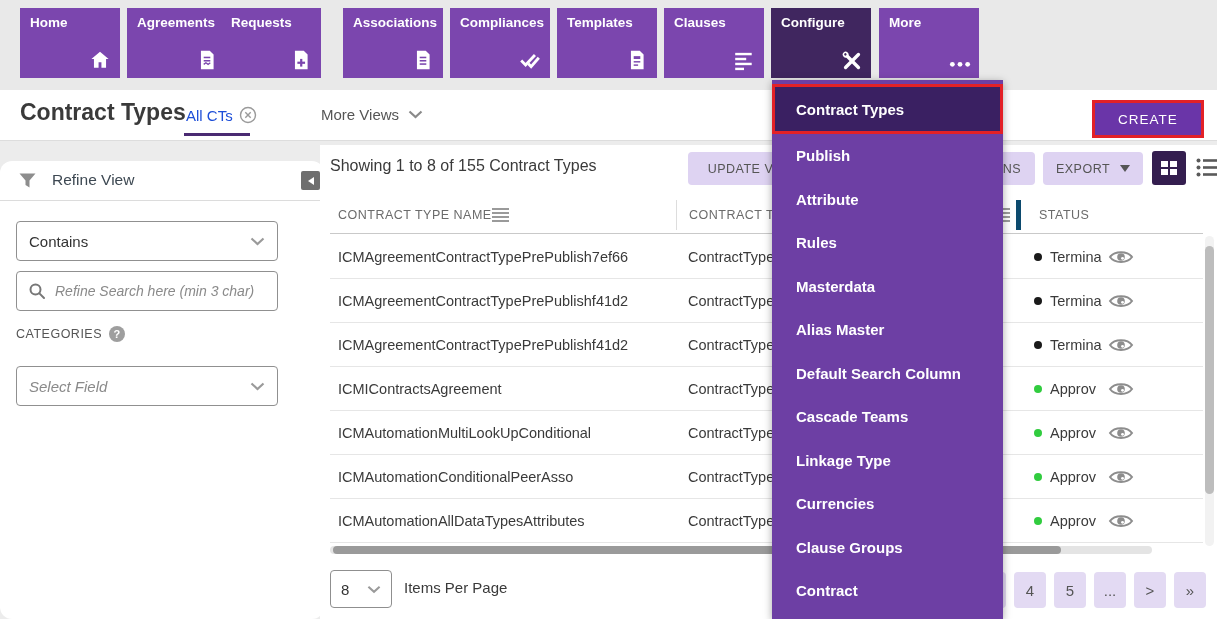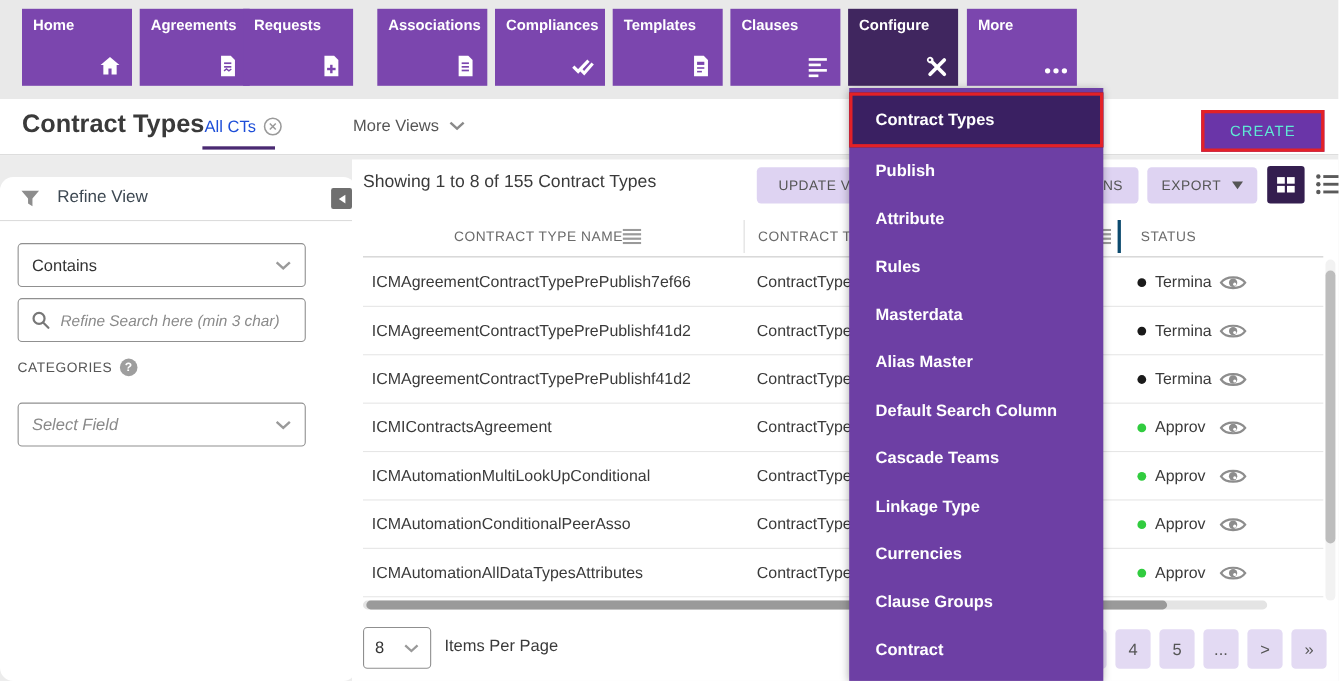--- a/index.html
+++ b/index.html
@@ -11,21 +11,21 @@
   .tile { position:absolute; top:8px; width:100px; height:70px; background:#7b46ae; color:#fff; cursor:pointer; }
   .tile.active { background:#40265f; }
   .tile-label { position:absolute; top:7px; left:10px; font-size:13.5px; font-weight:bold; white-space:nowrap; }
   .tile-icon { position:absolute; right:9px; bottom:7px; width:22px; height:22px; }
 
   
   .page-title { position:absolute; top:99px; left:20px; font-size:23px; font-weight:600; color:#3a3a3a; }
   .view-chip { position:absolute; top:106px; left:186px; display:flex; align-items:center; gap:6px; font-size:15px; color:#1d4ed8; cursor:pointer; }
   .chip-underline { position:absolute; top:133px; left:184px; width:66px; height:3px; background:#4a2a72; }
   .more-views { position:absolute; top:106px; left:281px; display:flex; align-items:center; gap:9px; font-size:15px; color:#555; cursor:pointer;margin-left:40px; }
-  .create-btn { position:absolute; top:100px; left:1092px; width:112px; height:38px; background:#6a35a8; border:3px solid #e32127; color:#5eead4; font-size:13.5px; letter-spacing:1px; display:flex; align-items:center; justify-content:center; cursor:pointer; }
+  .create-btn { position:absolute; top:100px; left:1092px; width:112px; height:38px; background:#6a35a8; border:3px solid #e32127; color:#ffffff; font-size:13.5px; letter-spacing:1px; display:flex; align-items:center; justify-content:center; cursor:pointer; }
   .head-divider { position:absolute; top:140px; left:0; width:1217px; height:1px; background:#ddd; }
   .content-bg { position:absolute; top:141px; left:0; right:0; bottom:0; background:#ececec; }
 
   
   .sidebar { position:absolute; top:161px; left:0; width:324px; bottom:0; background:#fff;border-radius:12px; }
   .sb-head { position:relative; height:40px; border-bottom:1px solid #dcdcdc; }
   .funnel { position:absolute; left:18px; top:11px; }
   .sb-title { position:absolute; left:52px; top:10px; font-size:15.5px; color:#3d4852; }
   .collapse-btn { position:absolute; right:4px; top:10px; width:19px; height:19px; background:#6f6f6f; border-radius:2px; display:flex; align-items:center; justify-content:center; cursor:pointer; }
   .collapse-tri { width:0; height:0; border-top:4px solid transparent; border-bottom:4px solid transparent; border-right:6px solid #fff; }
@@ -43,23 +43,23 @@
   .showing { position:absolute; left:10px; top:12px; font-size:16px; color:#3a3a3a; }
   .btn-light { position:absolute; top:7px; height:33px; background:#ded3f2; border-radius:4px; color:#555; font-size:12.5px; letter-spacing:.5px; display:flex; align-items:center; justify-content:center; cursor:pointer; }
   .btn-update { left:368px; width:130px; }
   .btn-columns { left:560px; width:155px; justify-content:flex-end; padding-right:14px; }
   .btn-export { left:723px; width:100px; gap:10px; }
   .caret-down { width:0; height:0; border-left:5.5px solid transparent; border-right:5.5px solid transparent; border-top:7px solid #555; }
   .grid-toggle { position:absolute; left:832px; top:6px; width:34px; height:34px; background:#341e4f; border-radius:3px; display:flex; align-items:center; justify-content:center; cursor:pointer; }
   .list-toggle { position:absolute; left:876px; top:12px; cursor:pointer; }
 
   .thead { position:absolute; top:51px; left:10px; right:14px; height:38px; border-bottom:1px solid #c9c9c9; display:flex; align-items:center; font-size:12.5px; letter-spacing:.5px; color:#6b6b6b; }
-  .th1 { width:346px; display:flex; align-items:center; justify-content:center; padding:0 18px 0 8px; height:100%; }
+  .th1 { width:346px; display:flex; align-items:center; justify-content:flex-start; padding:0 18px 0 8px; height:100%; }
   .th2 { width:340px; display:flex; align-items:center; justify-content:space-between; padding:0 6px 0 12px; height:30px; border-left:1px solid #ddd; }
-  .th3 { flex:1; padding-left:18px; height:30px; border-left:3px solid #0c4a6e; display:flex; align-items:center; }
+  .th3 { flex:1; padding-left:18px; height:30px; border-left:5px solid #0c4a6e; display:flex; align-items:center; }
 
   .tbody { position:absolute; top:90px; left:10px; right:14px; }
   .row { display:flex; align-items:center; height:44px; border-bottom:1px solid #e6e6e6; font-size:14.5px; color:#3a3a3a; }
   .c1 { width:346px; padding-left:8px; white-space:nowrap; overflow:hidden; }
   .c2 { width:340px; padding-left:12px; white-space:nowrap; overflow:hidden; }
   .c3 { flex:1; display:flex; align-items:center; }
   .dot { width:8px; height:8px; border-radius:50%; margin-left:18px; flex:0 0 auto; }
   .dot-terminated { background:#1a1a1a; }
   .dot-approved { background:#31cc3f; }
   .status-text { margin-left:8px; width:56px; white-space:nowrap; overflow:hidden; }

